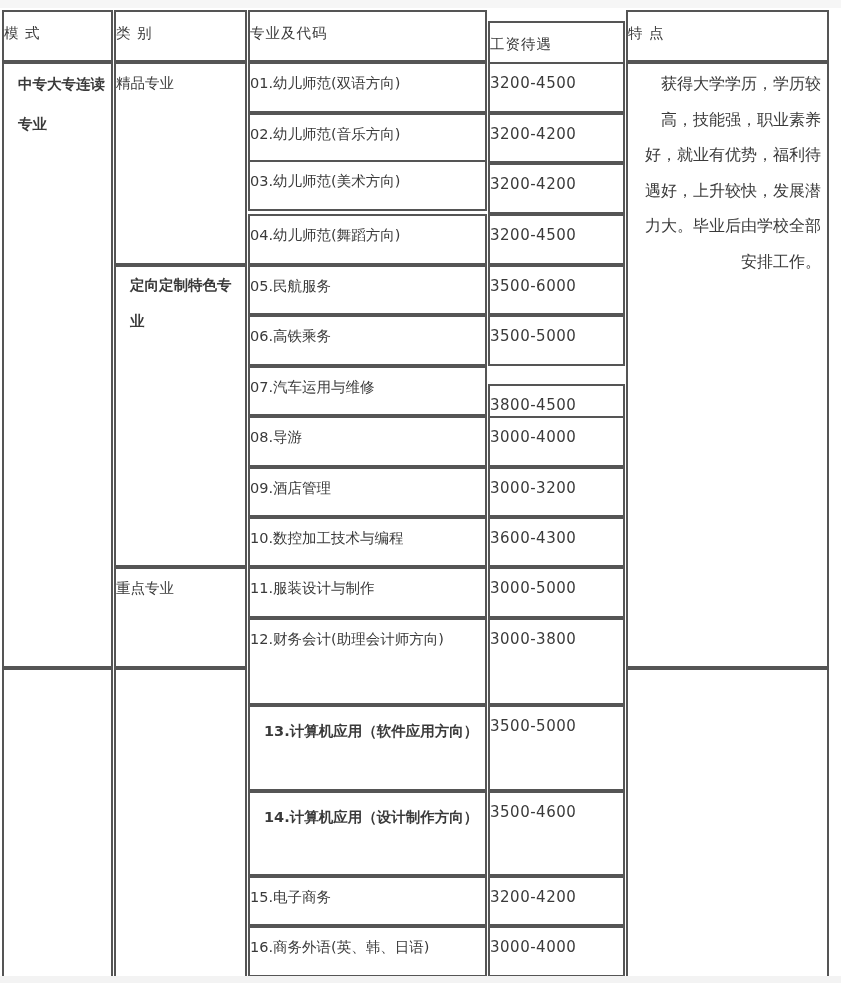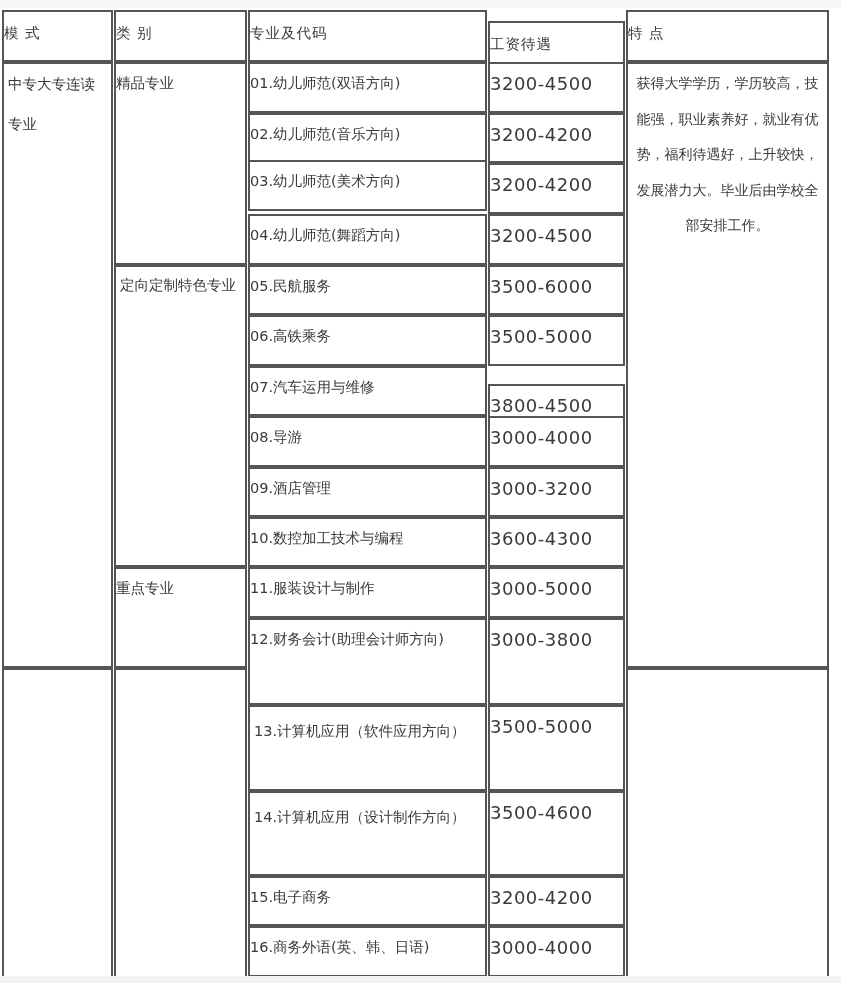--- a/index.html
+++ b/index.html
@@ -18,23 +18,23 @@
       box-sizing: border-box;
       border: 2px solid #555;
       background: #fff;
       text-align: left;
       font-size: 14.5px;
       line-height: 33px;
       padding-top: 3px;
     }
     .cell.open-bottom { border-bottom: none; }
     .hdr { line-height: 34px; padding-top: 4px; letter-spacing: 1px; }
-    .num { letter-spacing: 0.5px; font-size: 18px; }
-    .wrap { padding-left: 4px; padding-right: 4px; }
-    .feature { padding: 2px 6px 0 6px; font-size: 14px; line-height: 35.5px; text-align: center; }
+    .num { letter-spacing: 0.5px; font-size: 15px; }
+    .wrap { padding-left: 14px; padding-right: 4px; font-weight: bold; }
+    .feature { padding: 2px 6px 0 6px; font-size: 16px; line-height: 35.5px; text-align: right; }
   </style>
 </head>
 <body>
 
 <div class="topstrip"></div>
 
 <div>
 
   <div class="cell hdr" style="left:2px;top:10px;width:111px;height:52px;">模 式</div>
   <div class="cell hdr" style="left:114px;top:10px;width:133px;height:52px;">类 别</div>

